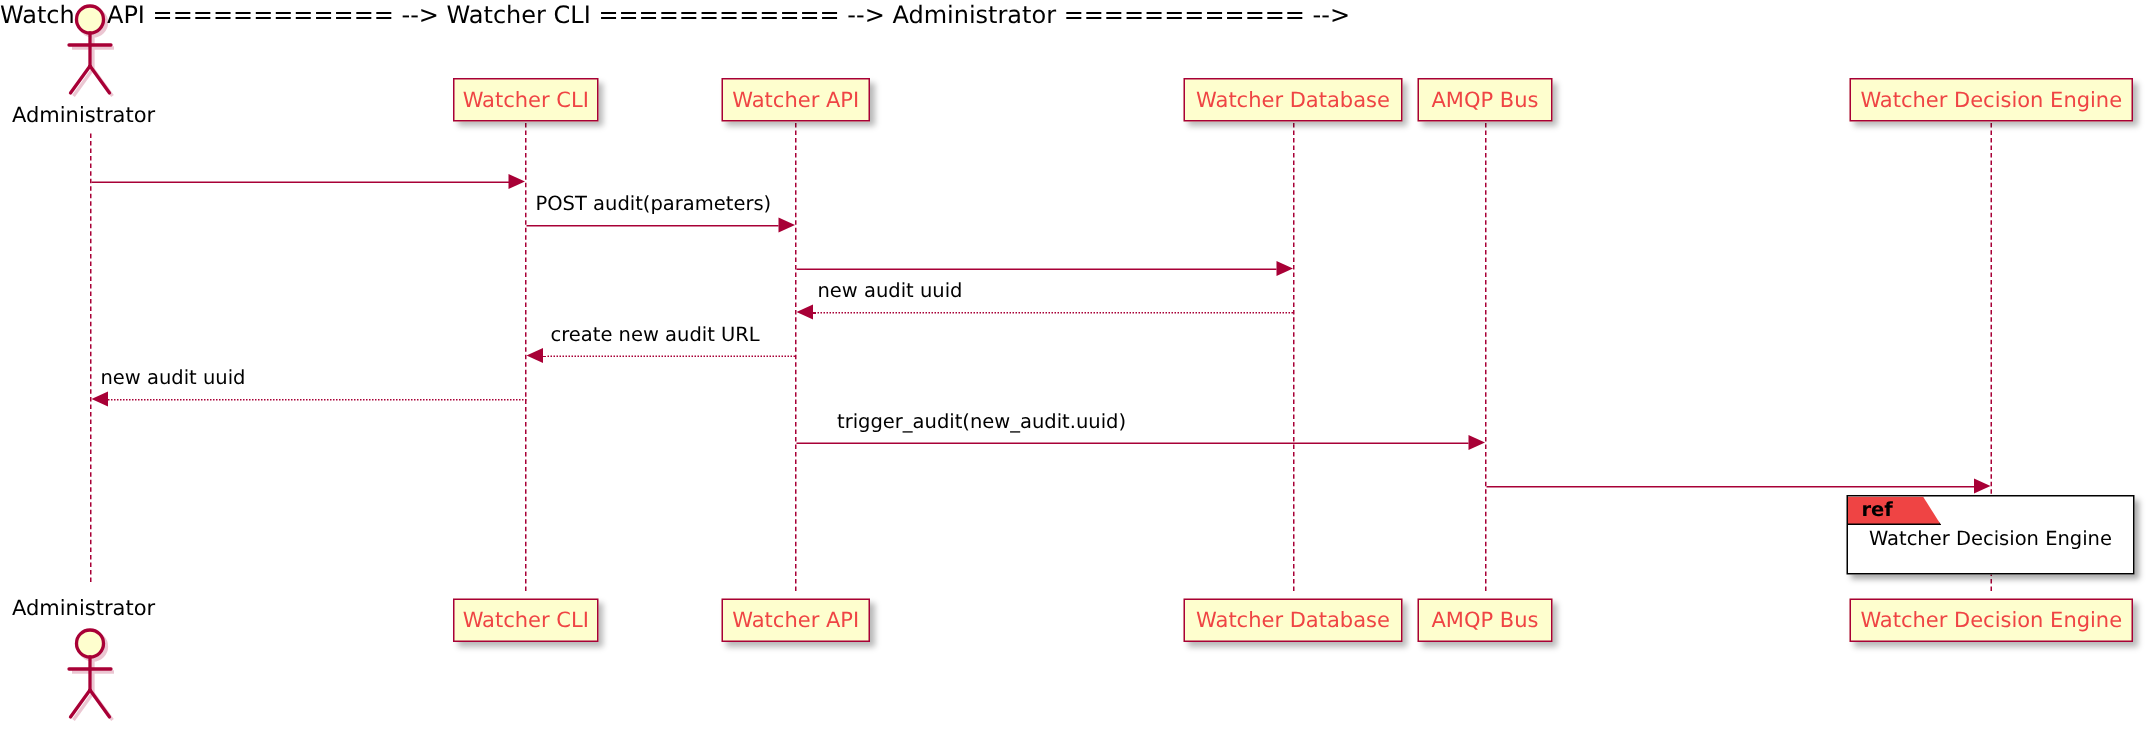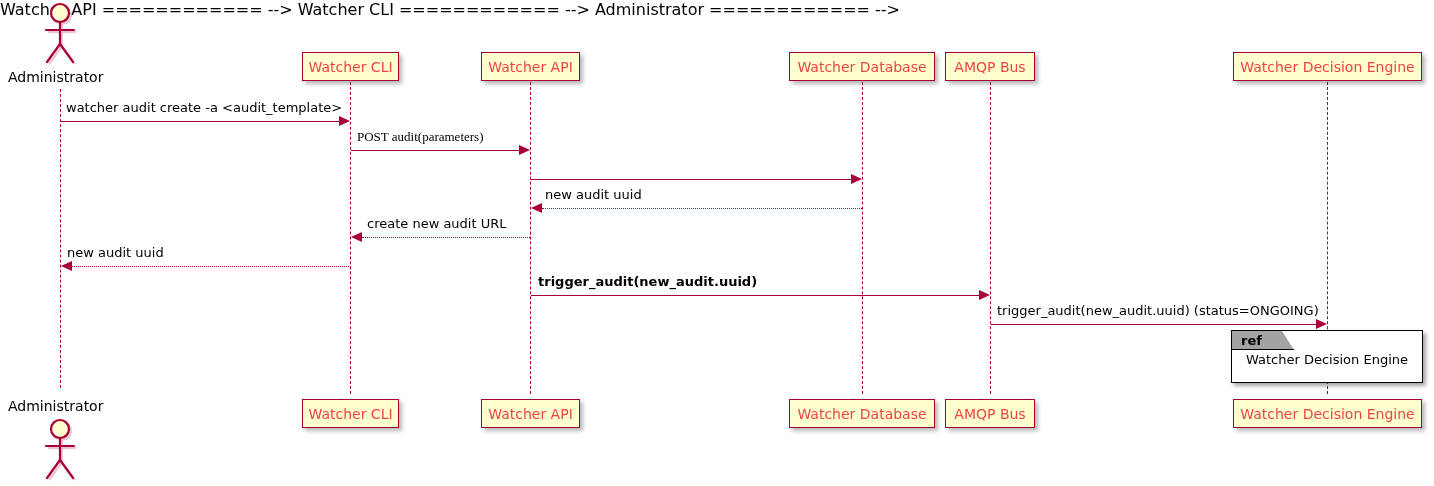--- a/index.html
+++ b/index.html
@@ -89,21 +89,21 @@
     background: #FFFFFF;
     border: 1.6px solid #000000;
     box-shadow: 3px 3px 4px rgba(0,0,0,0.35);
     box-sizing: border-box;
   }
   .ref-tab {
     position: absolute;
     left: 0;
     top: 0;
     height: 19px;
-    background: #a3a3a3;
+    background: #ef4444;
     border-right: 1.6px solid #000000;
     border-bottom: 1.6px solid #000000;
     box-sizing: border-box;
     display: flex;
     align-items: center;
     padding-left: 9px;
     padding-right: 20px;
     font-size: 13px;
     font-weight: bold;
     color: #000000;
@@ -193,26 +193,25 @@
   <div class="participant" style="left:1233px; top:52px; width:189px;">Watcher Decision Engine</div>
 
   
   <div class="participant" style="left:302px; top:399px; width:97px;">Watcher CLI</div>
   <div class="participant" style="left:481px; top:399px; width:99px;">Watcher API</div>
   <div class="participant" style="left:789px; top:399px; width:146px;">Watcher Database</div>
   <div class="participant" style="left:945px; top:399px; width:90px;">AMQP Bus</div>
   <div class="participant" style="left:1233px; top:399px; width:189px;">Watcher Decision Engine</div>
 
   
-  <div class="msg-label" style="left:66px; top:101px;">watcher audit create -a &lt;audit_template&gt;</div>
   <div class="msg-line" style="left:61px; top:121px; width:279px;"></div>
   <div class="arrow-head right" style="left:339px; top:116px;"></div>
 
   
-  <div class="msg-label" style="left:357px; top:130px;font-family:Liberation Serif, serif;">POST audit(parameters)</div>
+  <div class="msg-label" style="left:357px; top:130px;">POST audit(parameters)</div>
   <div class="msg-line" style="left:351px; top:150px; width:168px;"></div>
   <div class="arrow-head right" style="left:519px; top:145px;"></div>
 
   
   <div class="msg-line" style="left:531px; top:179px; width:320px;"></div>
   <div class="arrow-head right" style="left:851px; top:174px;"></div>
 
    Watcher API ============ --&gt;
   <div class="msg-label" style="left:545px; top:188px;">new audit uuid</div>
   <div class="msg-line dotted" style="left:542px; top:208px; width:320px;"></div>
@@ -222,26 +221,25 @@
   <div class="msg-label" style="left:367px; top:217px;">create new audit URL</div>
   <div class="msg-line dotted" style="left:362px; top:237px; width:168px;"></div>
   <div class="arrow-head left" style="left:351px; top:232px;"></div>
 
    Administrator ============ --&gt;
   <div class="msg-label" style="left:67px; top:246px;">new audit uuid</div>
   <div class="msg-line dotted" style="left:72px; top:266px; width:279px;"></div>
   <div class="arrow-head left" style="left:61px; top:261px;"></div>
 
   
-  <div class="msg-label" style="left:538px; top:275px;font-weight:bold;">trigger_audit(new_audit.uuid)</div>
+  <div class="msg-label" style="left:558px; top:275px;">trigger_audit(new_audit.uuid)</div>
   <div class="msg-line" style="left:531px; top:295px; width:448px;"></div>
   <div class="arrow-head right" style="left:979px; top:290px;"></div>
 
   
-  <div class="msg-label" style="left:997px; top:304px;">trigger_audit(new_audit.uuid) (status=ONGOING)</div>
   <div class="msg-line" style="left:991px; top:324px; width:325px;"></div>
   <div class="arrow-head right" style="left:1316px; top:319px;"></div>
 
   
   <div class="ref-box" style="left:1231px; top:330px; width:192px; height:53px;">
     <div class="ref-tab" style="width:62px;">ref</div>
     <div class="ref-body">
       <div>Watcher Decision Engine</div>
     </div>
   </div>

